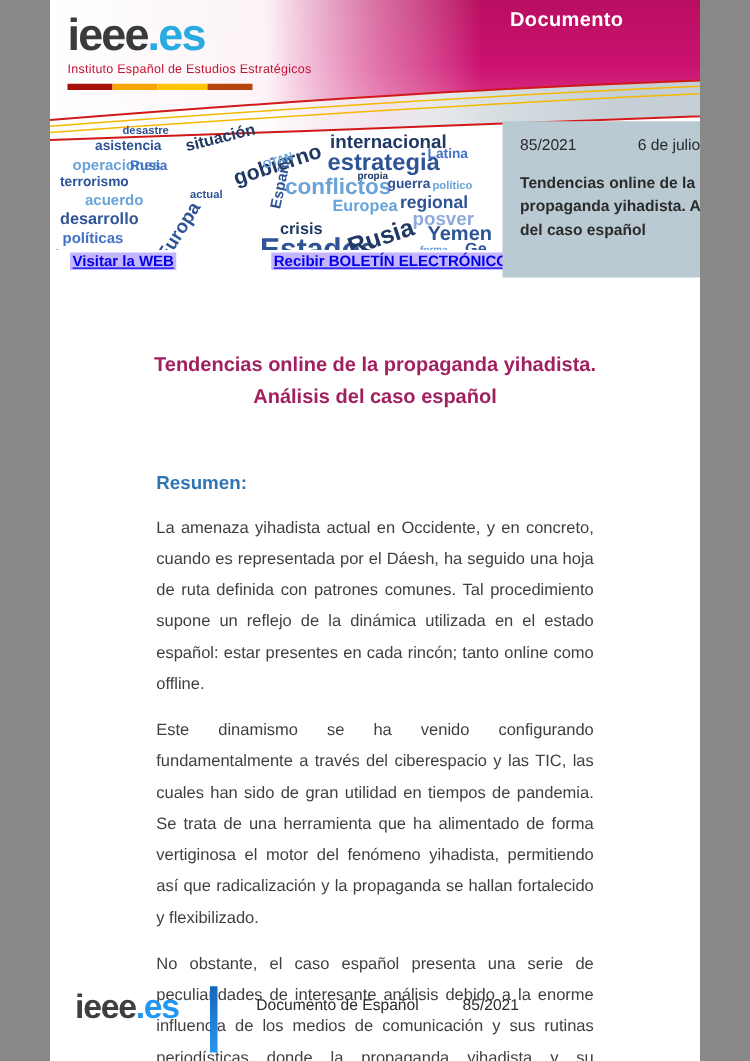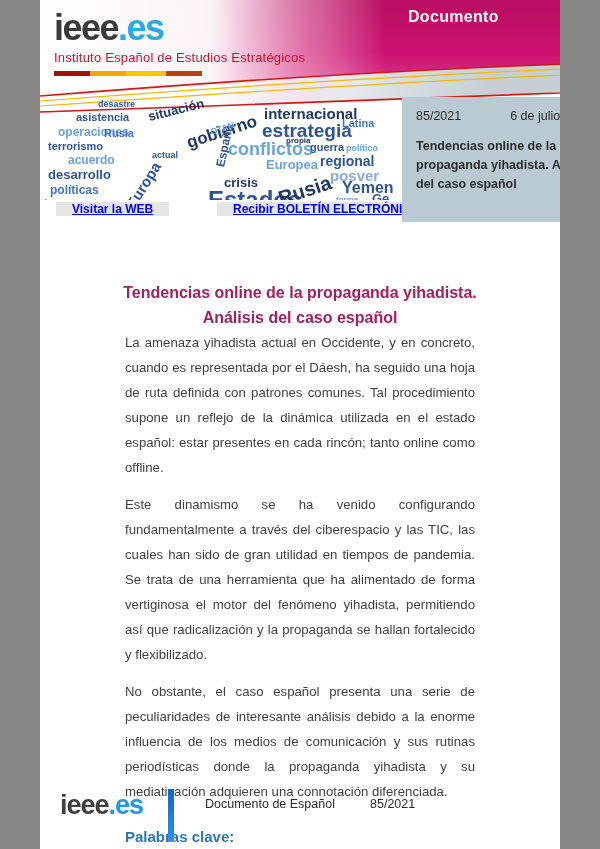--- a/index.html
+++ b/index.html
@@ -9,40 +9,40 @@
     background:#ffffff; overflow:hidden;
   }
 
   
   .masthead { position:relative; height:240px; }
   .masthead svg { position:absolute; left:0; top:0; }
 
   .logo-block { position:absolute; left:14px; top:10px; width:200px; }
   .logo-ieee { font-size:36px; font-weight:bold; letter-spacing:-1.5px; color:#3a3a3a; line-height:1; }
   .logo-es { color:#29abe2; }
-  .logo-sub { margin-top:4px; font-size:13px; color:#c41230; letter-spacing:.2px; white-space:nowrap; }
+  .logo-sub { margin-top:4px; font-size:10px; color:#c41230; letter-spacing:.2px; white-space:nowrap; }
   .flag-bar { margin-top:6px; display:flex; height:5px; width:148px; }
   .flag-bar i { display:block; height:100%; }
   .flag-bar .f1 { width:36px; background:#a6100a; }
   .flag-bar .f2 { width:36px; background:#f7a600; }
   .flag-bar .f3 { width:40px; background:#fdc500; }
   .flag-bar .f4 { width:36px; background:#b5440f; }
 
   .doctype { position:absolute; left:368px; top:8px; color:#ffffff; }
   .doctype-small { font-size:16px; font-weight:bold; letter-spacing:.3px; }
   .doctype-big { font-size:36px; font-weight:normal; letter-spacing:.5px; line-height:1.1; }
 
   
   .wordcloud { position:absolute; left:0; top:96px; width:358px; height:104px; overflow:hidden;padding-left:28px; }
   .wc-word { position:absolute; font-weight:bold; white-space:nowrap; transform-origin:left bottom; line-height:1; }
 
   .links-row { position:absolute; top:202px; left:0; width:358px; height:18px; }
   .hlink {
     position:absolute; font-size:12px; font-weight:bold; color:#0000e8;
-    text-decoration:underline; background:#e5e5e5; padding:0 16px; white-space:nowrap;
+    text-decoration:underline; background:#c4b5fd; padding:0 2px; white-space:nowrap;
   }
   .hlink.web { left:16px; }
   .hlink.boletin { left:177px; }
 
   
   .infobox {
     position:absolute; left:362px; top:97px; width:231px; height:125px;
     background:#b9cad2; padding:12px 14px 0 14px; color:#2b2b2b;
   }
   .infobox-row1 { display:flex; font-size:12.5px; margin-bottom:14px; }
@@ -176,20 +176,21 @@
         <span class="infobox-num">85/2021</span>
         <span class="infobox-date">6 de julio de 2021</span>
       </div>
       <div class="infobox-title">Tendencias online de la propaganda yihadista. Análisis del caso español</div>
     </div>
   </div>
 
   <h1 class="doc-title">Tendencias online de la propaganda yihadista. Análisis del caso español</h1>
 
   <div class="content">
+    <h2 class="sec-heading">Resumen:</h2>
     <p class="body-par">La amenaza yihadista actual en Occidente, y en concreto, cuando es representada por el Dáesh, ha seguido una hoja de ruta definida con patrones comunes. Tal procedimiento supone un reflejo de la dinámica utilizada en el estado español: estar presentes en cada rincón; tanto online como offline.</p>
     <p class="body-par">Este dinamismo se ha venido configurando fundamentalmente a través del ciberespacio y las TIC, las cuales han sido de gran utilidad en tiempos de pandemia. Se trata de una herramienta que ha alimentado de forma vertiginosa el motor del fenómeno yihadista, permitiendo así que radicalización y la propaganda se hallan fortalecido y flexibilizado.</p>
     <p class="body-par">No obstante, el caso español presenta una serie de peculiaridades de interesante análisis debido a la enorme influencia de los medios de comunicación y sus rutinas periodísticas donde la propaganda yihadista y su mediatización adquieren una connotación diferenciada.</p>
 
     <h2 class="sec-heading kw">Palabras clave:</h2>
     <p class="keywords">Propaganda, yihadismo, online, España, mediatización, radicalización.</p>
   </div>
 
   <div class="footer">
     <div class="footer-logo"><span>ieee</span><span class="es">.es</span></div>

